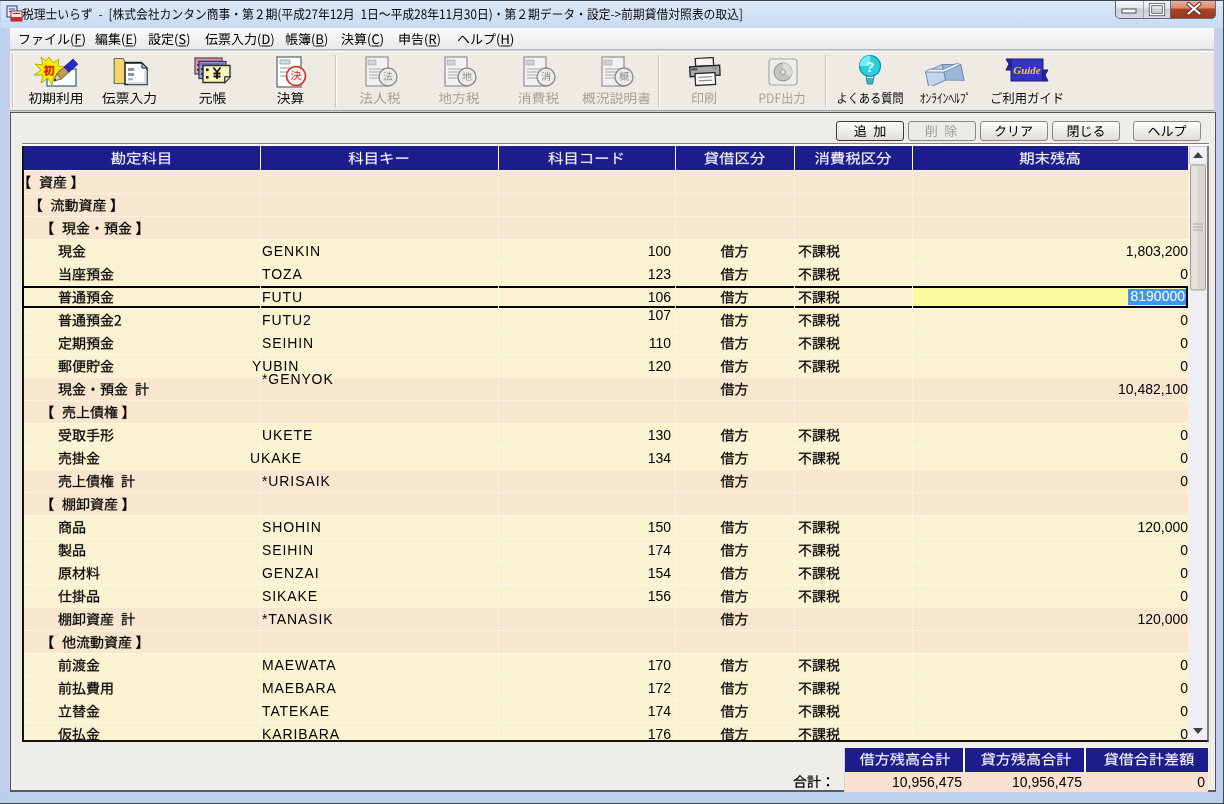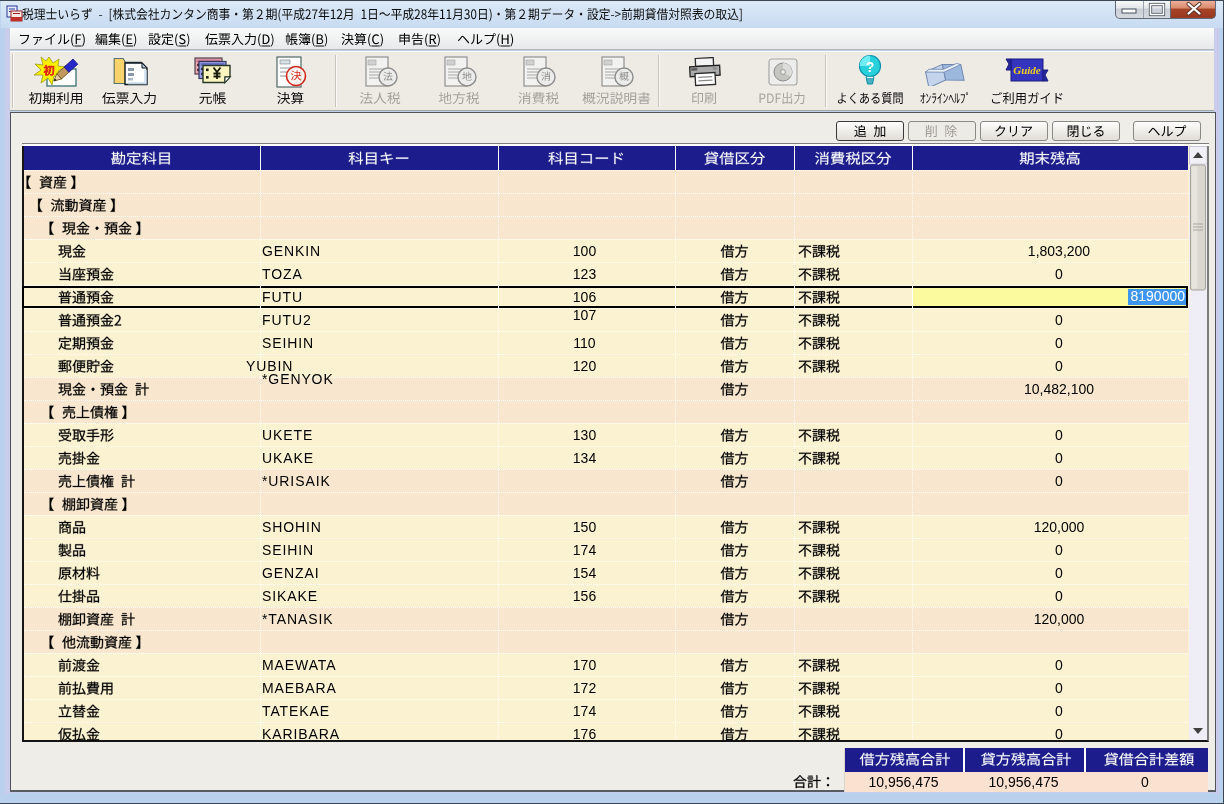--- a/index.html
+++ b/index.html
@@ -1,20 +1,20 @@
 <!DOCTYPE html>
 <html><head><meta charset="utf-8"><style>
 * { margin:0; padding:0; box-sizing:border-box; }
 html,body { width:1224px; height:804px; overflow:hidden; background:#EFEDE7;
   font-family:"Liberation Sans",sans-serif; }
 .abs { position:absolute; }
 .txt { position:absolute; left:0; top:0; pointer-events:none; z-index:50; }
 .ic { position:absolute; z-index:20; }
 .lt { position:absolute; font-size:14px; line-height:23px; color:#000; z-index:30; white-space:pre; }
-.rgt { text-align:center; }
+.rgt { text-align:right; }
 .row { position:absolute; left:24px; width:1164px; border-top:1px dotted rgba(255,255,255,0.95); }
 .cat { background:#F8E7CE; }
 .dat { background:#FBF2D2; }
 .btn { position:absolute; height:20px; background:linear-gradient(#FFFFFF,#EFEEE9 45%,#E0DED6);
   border:1px solid #8A8A84; border-radius:3px; z-index:10; }
 </style></head>
 <body>
 
 <div class="abs" style="left:0;top:0;width:1224px;height:804px;background:#BCD4EE;"></div>
 <div class="abs" style="left:0;top:0;width:1224px;height:1px;background:#3C4654;z-index:40;"></div>
@@ -289,29 +289,29 @@
 <div class="lt rgt" style="left:498px;top:263px;width:173px">123</div>
 <div class="lt rgt" style="left:930px;top:263px;width:258px">0</div>
 <div class="lt" style="left:262px;top:286px;letter-spacing:0.9px">FUTU</div>
 <div class="lt rgt" style="left:498px;top:286px;width:173px">106</div>
 <div class="lt" style="left:262px;top:309px;letter-spacing:0.9px">FUTU2</div>
 <div class="lt rgt" style="left:498px;top:304px;width:173px">107</div>
 <div class="lt rgt" style="left:930px;top:309px;width:258px">0</div>
 <div class="lt" style="left:262px;top:332px;letter-spacing:0.9px">SEIHIN</div>
 <div class="lt rgt" style="left:498px;top:332px;width:173px">110</div>
 <div class="lt rgt" style="left:930px;top:332px;width:258px">0</div>
-<div class="lt" style="left:246px;top:355px;letter-spacing:0.9px">YUBIN</div>
+<div class="lt" style="left:252px;top:355px;letter-spacing:0.9px">YUBIN</div>
 <div class="lt rgt" style="left:498px;top:355px;width:173px">120</div>
 <div class="lt rgt" style="left:930px;top:355px;width:258px">0</div>
 <div class="lt" style="left:262px;top:368px;letter-spacing:0.9px">*GENYOK</div>
 <div class="lt rgt" style="left:930px;top:378px;width:258px">10,482,100</div>
 <div class="lt" style="left:262px;top:424px;letter-spacing:0.9px">UKETE</div>
 <div class="lt rgt" style="left:498px;top:424px;width:173px">130</div>
 <div class="lt rgt" style="left:930px;top:424px;width:258px">0</div>
-<div class="lt" style="left:262px;top:447px;letter-spacing:0.9px">UKAKE</div>
+<div class="lt" style="left:250px;top:447px;letter-spacing:0.9px">UKAKE</div>
 <div class="lt rgt" style="left:498px;top:447px;width:173px">134</div>
 <div class="lt rgt" style="left:930px;top:447px;width:258px">0</div>
 <div class="lt" style="left:262px;top:470px;letter-spacing:0.9px">*URISAIK</div>
 <div class="lt rgt" style="left:930px;top:470px;width:258px">0</div>
 <div class="lt" style="left:262px;top:516px;letter-spacing:0.9px">SHOHIN</div>
 <div class="lt rgt" style="left:498px;top:516px;width:173px">150</div>
 <div class="lt rgt" style="left:930px;top:516px;width:258px">120,000</div>
 <div class="lt" style="left:262px;top:539px;letter-spacing:0.9px">SEIHIN</div>
 <div class="lt rgt" style="left:498px;top:539px;width:173px">174</div>
 <div class="lt rgt" style="left:930px;top:539px;width:258px">0</div>

